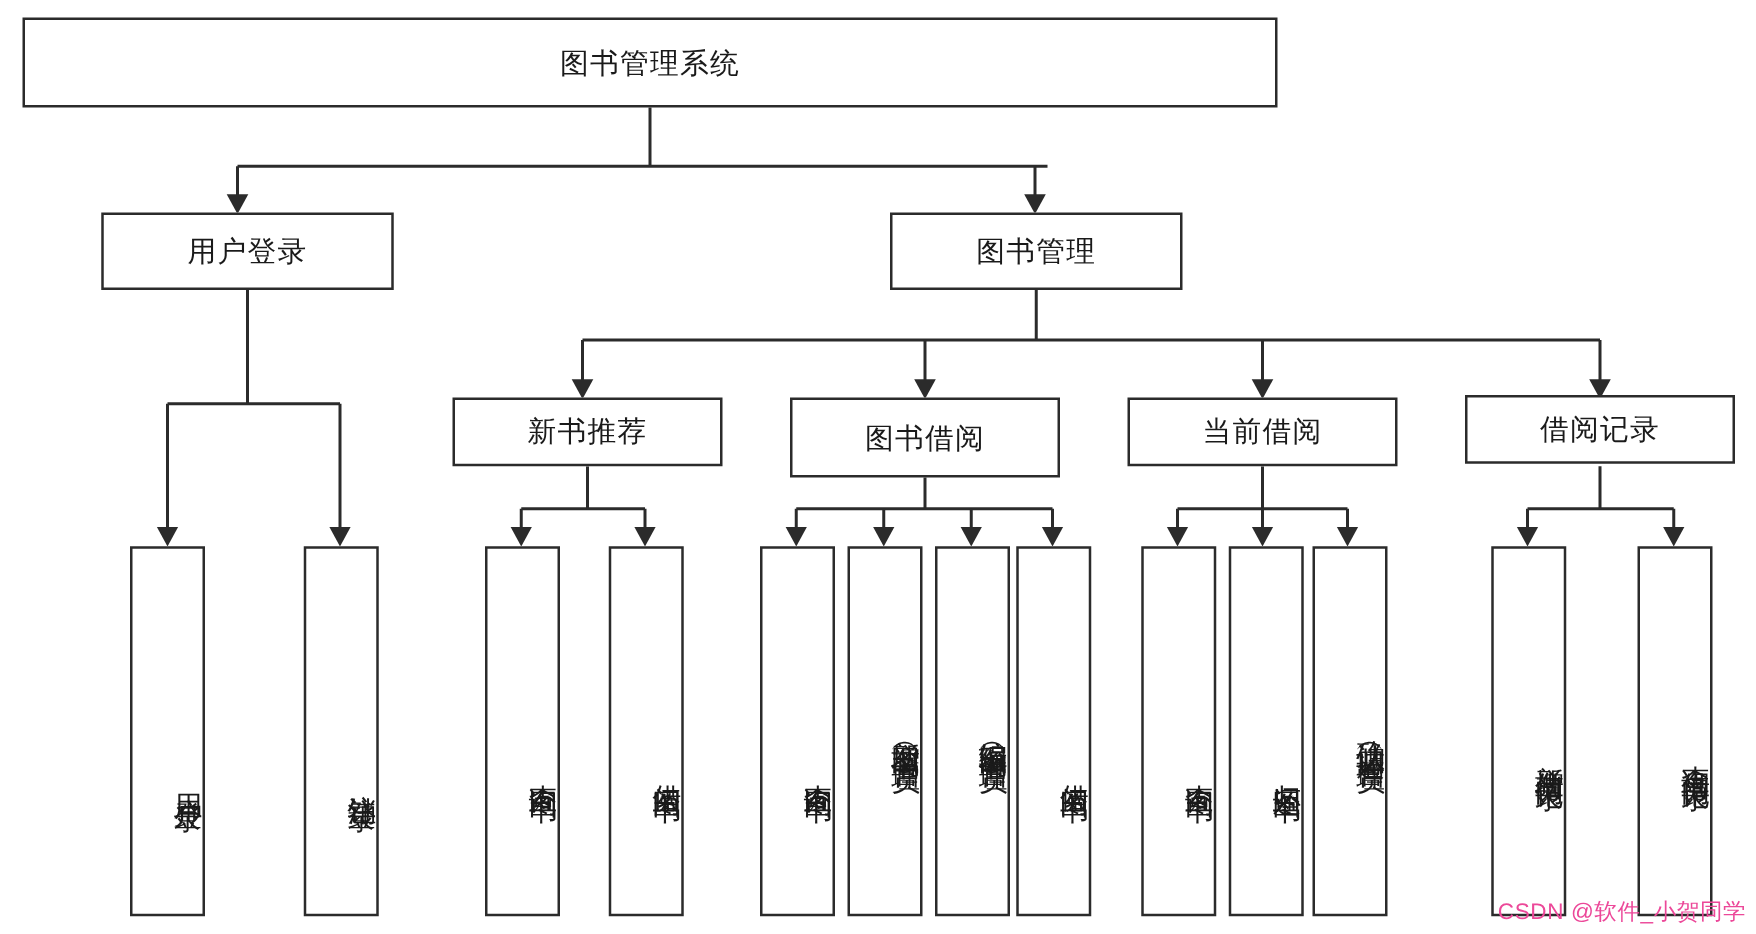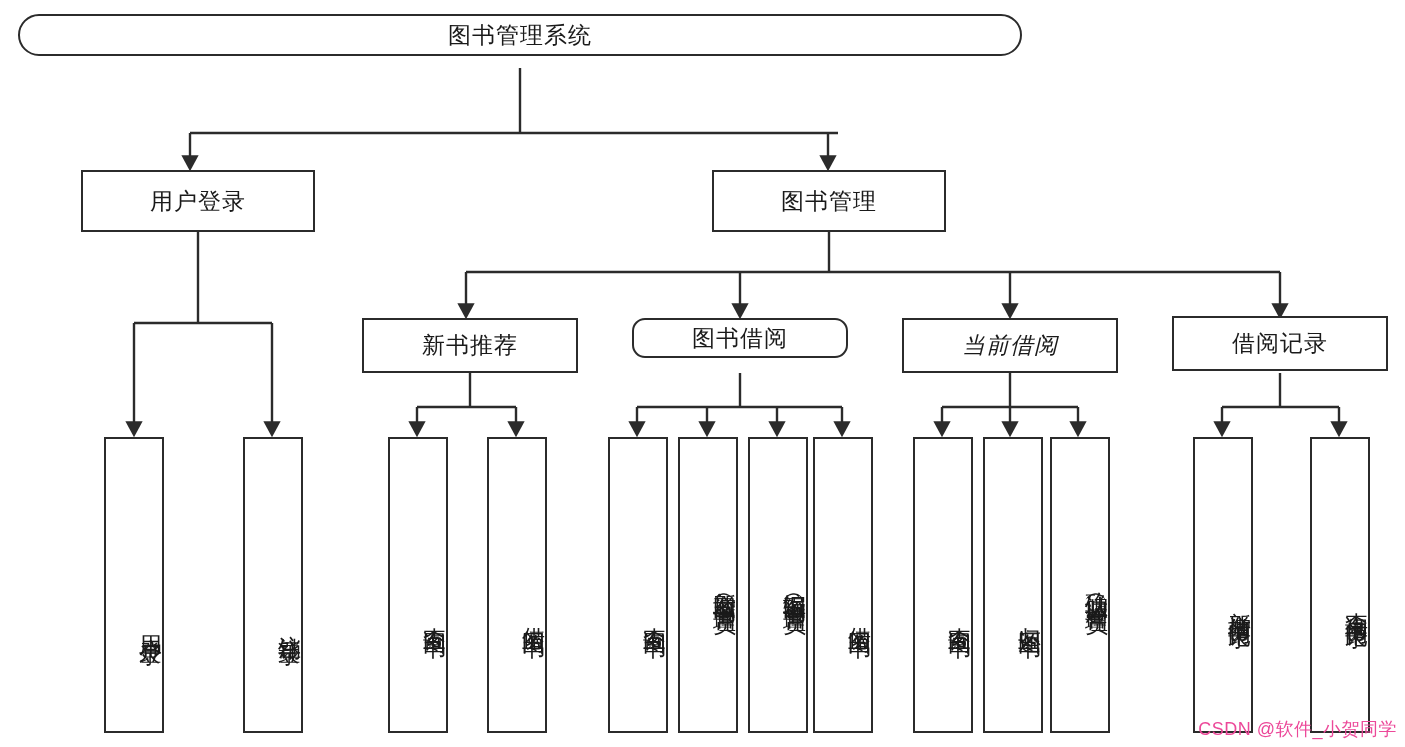--- a/index.html
+++ b/index.html
@@ -114,38 +114,38 @@
       <path d="M1010,407 L1010,429" marker-end="url(#arrow)"></path>
       <path d="M1078,407 L1078,429" marker-end="url(#arrow)"></path>
 
       <path d="M1280,373 L1280,407"></path>
       <path d="M1222,407 L1339,407"></path>
       <path d="M1222,407 L1222,429" marker-end="url(#arrow)"></path>
       <path d="M1339,407 L1339,429" marker-end="url(#arrow)"></path>
     </g>
   </svg>
 
-  <div class="node horiz" style="left:18px; top:14px; width:1004px; height:42px;border-radius:26px;">
+  <div class="node horiz" style="left:18px; top:14px; width:1004px; height:72px;">
     <span>图书管理系统</span>
   </div>
 
   <div class="node horiz" style="left:81px; top:170px; width:234px; height:62px;">
     <span>用户登录</span>
   </div>
   <div class="node horiz" style="left:712px; top:170px; width:234px; height:62px;">
     <span>图书管理</span>
   </div>
 
   <div class="node horiz" style="left:362px; top:318px; width:216px; height:55px;">
     <span>新书推荐</span>
   </div>
-  <div class="node horiz" style="left:632px; top:318px; width:216px; height:40px;border-radius:13px;">
+  <div class="node horiz" style="left:632px; top:318px; width:216px; height:64px;">
     <span>图书借阅</span>
   </div>
-  <div class="node horiz" style="left:902px; top:318px; width:216px; height:55px;font-style:italic;">
+  <div class="node horiz" style="left:902px; top:318px; width:216px; height:55px;">
     <span>当前借阅</span>
   </div>
   <div class="node horiz" style="left:1172px; top:316px; width:216px; height:55px;">
     <span>借阅记录</span>
   </div>
 
   <div class="node vert" style="left:104px; top:437px; width:60px; height:296px; padding-top:75px;">
     <span class="vtext">用户登录</span>
   </div>
   <div class="node vert" style="left:243px; top:437px; width:60px; height:296px; padding-top:75px;">

